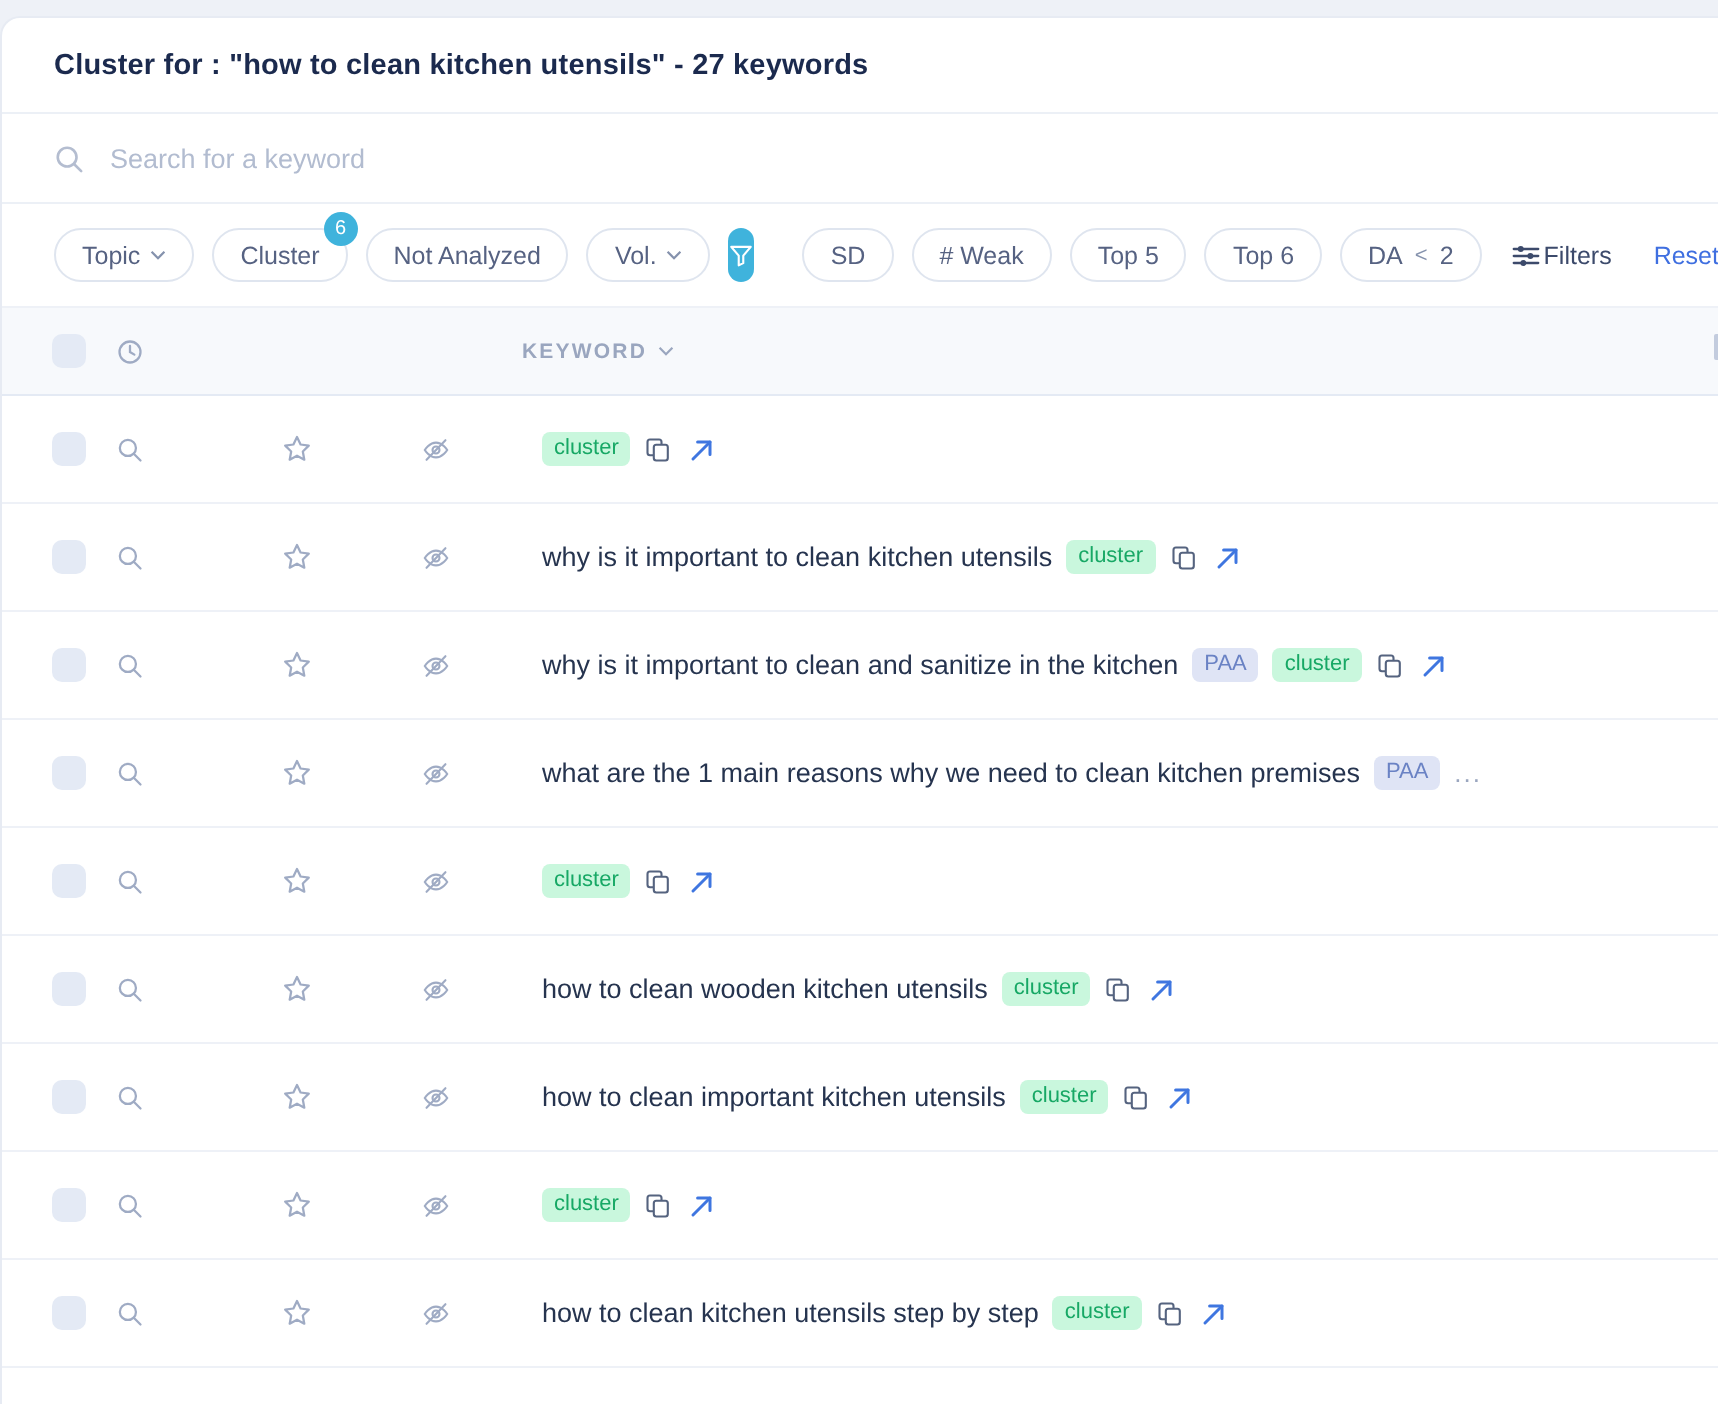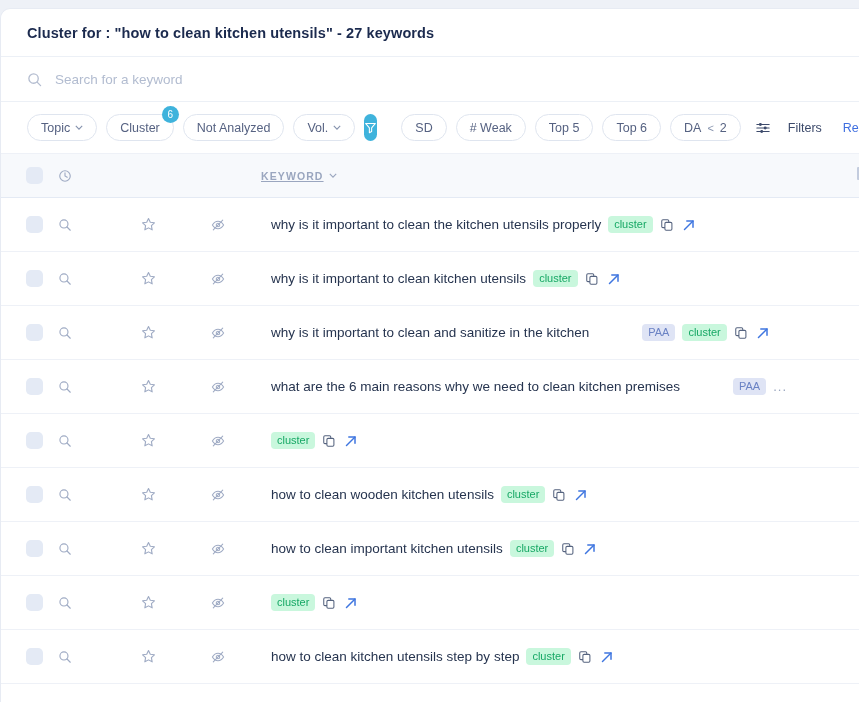--- a/index.html
+++ b/index.html
@@ -98,21 +98,21 @@
     border: none;
     display: inline-flex; align-items: center; justify-content: center;
     cursor: pointer;
   }
   .chip-funnel svg { width: 13px; height: 13px; color: #fff; display:block; }
   .divider-v {
     width: 1px; height: 18px; background: #dde3ee;
     margin: 0 3px;
   }
   .filters-btn {
-    display: inline-flex; align-items: center; gap: 18px;
+    display: inline-flex; align-items: center; gap: 2px;
     font-size: 12.5px; color: #3c4a6b; cursor: pointer;
     margin-left: 6px;
   }
   .filters-btn svg { width: 14px; height: 14px; display:block; color:#3c4a6b; }
   .reset-btn {
     font-size: 12.5px; color: #3f6fe0; cursor: pointer;
     margin-left: 12px;
   }
 
   
@@ -140,35 +140,34 @@
     background: #e4eaf5;
     cursor: pointer; flex: none;
   }
   .ico { color: #9fabc4; display: block; cursor: pointer; }
   .ico-sm { width: 14px; height: 14px; }
 
   .col-label {
     font-size: 10.5px; font-weight: bold; letter-spacing: 1.1px;
     color: #9aa6bf; display: inline-flex; align-items: center; gap: 5px;
     cursor: pointer;
-    text-decoration: underline;
   }
   .col-label .chev { width: 8px; height: 5px; color:#9aa6bf; display:block; }
 
   .kw-text {
     font-size: 13.5px; color: #26344f; white-space: nowrap;
   }
   .badge {
     display: inline-flex; align-items: center;
     height: 17px; border-radius: 4px; padding: 0 6px;
     font-size: 11px; line-height: 1; white-space: nowrap;
     flex: none;
   }
   .badge-cluster { background: #c9f7dd; color: #17a865; }
-  .badge-paa     { background: #dfe4f5; color: #6a82c4; margin-left: 46px; }
+  .badge-paa     { background: #dfe4f5; color: #6a82c4; }
   .ellipsis { color: #9aa6bf; font-size: 13px; letter-spacing: 1px; }
   .ico-copy { width: 14px; height: 14px; color: #55637f; display:block; cursor:pointer; flex:none; }
   .ico-ext  { width: 12px; height: 12px; color: #3f76e0; display:block; cursor:pointer; flex:none; }
 
   
   .edge-marker {
     position: absolute; right: 6px; top: 13px;
     width: 5px; height: 13px; background: #c3ccde; border-radius: 1px;
   }
 </style>
@@ -294,21 +293,20 @@
       </svg>
     </div>
     <div class="c-eye">
       <svg class="ico ico-sm" viewBox="0 0 16 16" fill="none" stroke="currentColor" stroke-width="1.2">
         <path d="M1.6 8s2.6-4.2 6.4-4.2S14.4 8 14.4 8s-2.6 4.2-6.4 4.2S1.6 8 1.6 8z"></path>
         <circle cx="8" cy="8" r="2"></circle>
         <line x1="2.6" y1="13.6" x2="13.4" y2="2.4" stroke-linecap="round"></line>
       </svg>
     </div>
     <div class="c-kw">
-      <span class="kw-text">why is it important to clean the kitchen utensils properly</span>
       <span class="badges" style="display:inline-flex;gap:7px;align-items:center;">
             <span class="badge badge-cluster">cluster</span>
           </span>
       <span class="tail" style="display:inline-flex;gap:9px;align-items:center;">
             <svg class="ico-copy" viewBox="0 0 16 16" fill="none" stroke="currentColor" stroke-width="1.2">
               <rect x="2" y="2" width="8" height="9" rx="1.4"></rect>
               <rect x="5.6" y="5" width="8" height="9" rx="1.4" fill="#fff"></rect>
             </svg>
             <svg class="ico-ext" viewBox="0 0 12 12" fill="none" stroke="currentColor" stroke-width="1.5" stroke-linecap="round" stroke-linejoin="round">
               <line x1="1.5" y1="10.5" x2="10" y2="2"></line>
@@ -415,21 +413,21 @@
       </svg>
     </div>
     <div class="c-eye">
       <svg class="ico ico-sm" viewBox="0 0 16 16" fill="none" stroke="currentColor" stroke-width="1.2">
         <path d="M1.6 8s2.6-4.2 6.4-4.2S14.4 8 14.4 8s-2.6 4.2-6.4 4.2S1.6 8 1.6 8z"></path>
         <circle cx="8" cy="8" r="2"></circle>
         <line x1="2.6" y1="13.6" x2="13.4" y2="2.4" stroke-linecap="round"></line>
       </svg>
     </div>
     <div class="c-kw">
-      <span class="kw-text">what are the 6 main reasons why we need to clean kitchen premises</span>
+      <span class="kw-text">what are the 1 main reasons why we need to clean kitchen premises</span>
       <span class="badges" style="display:inline-flex;gap:7px;align-items:center;">
             <span class="badge badge-paa">PAA</span>
           </span>
       <span class="tail" style="display:inline-flex;gap:9px;align-items:center;">
             <span class="ellipsis">...</span>
           </span>
     </div>
   </div>
 
   <div class="row">

